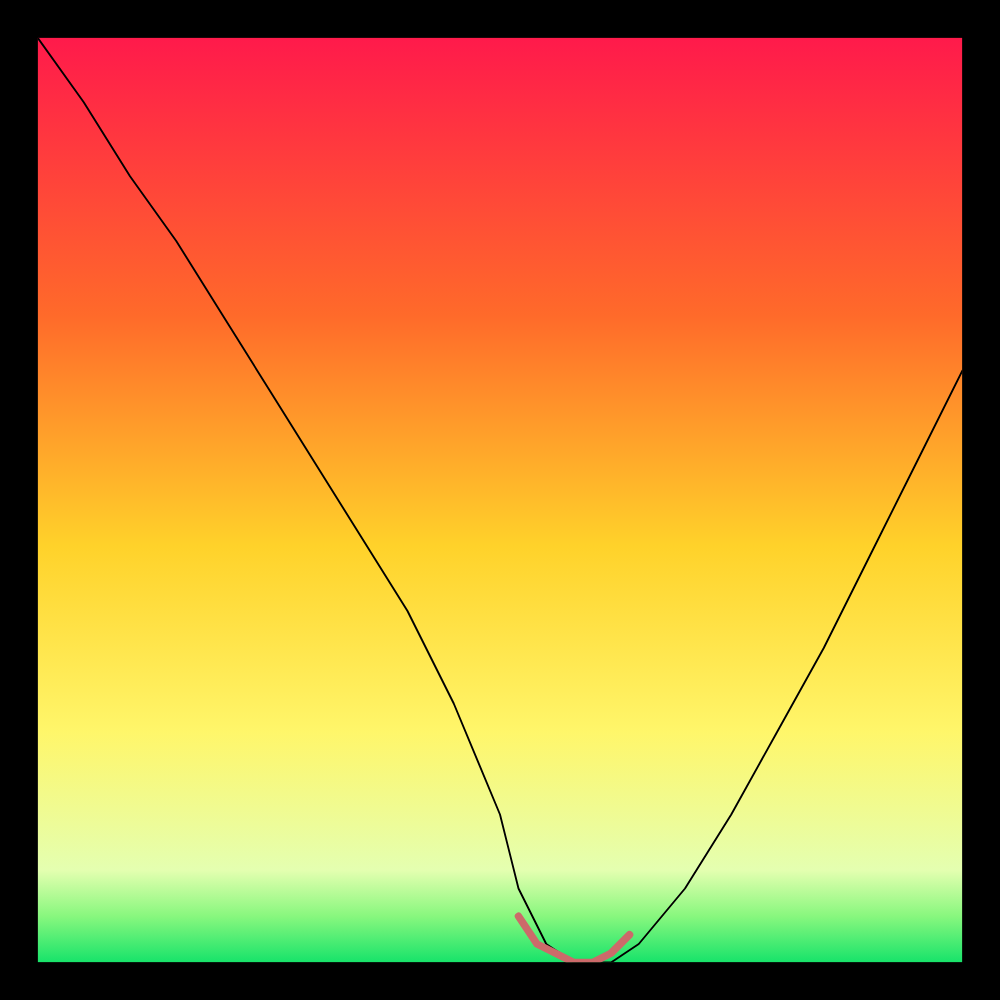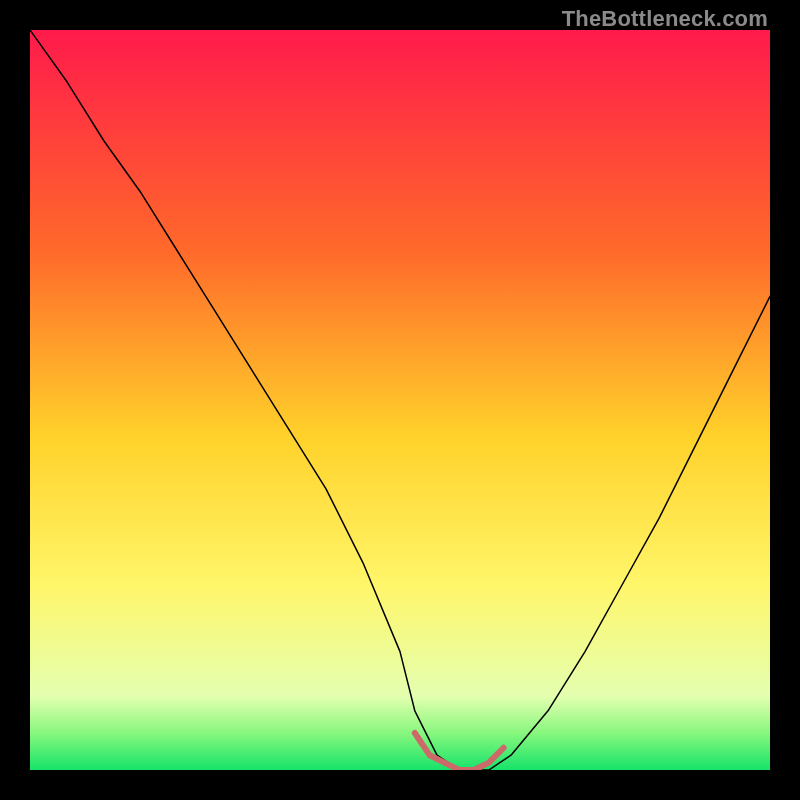--- a/index.html
+++ b/index.html
@@ -69,14 +69,13 @@
       </defs>
       <rect x="0" y="0" width="100" height="100" fill="url(#bg)"></rect>
     </svg>
 
     <svg class="curve" viewBox="0 0 100 100" preserveAspectRatio="none">
       <path fill="none" stroke-linecap="round" stroke-linejoin="round" vector-effect="non-scaling-stroke" d="M0.00 0.00 L5.00 7.00 L10.00 15.00 L15.00 22.00 L20.00 30.00 L25.00 38.00 L30.00 46.00 L35.00 54.00 L40.00 62.00 L45.00 72.00 L50.00 84.00 L52.00 92.00 L55.00 98.00 L58.00 100.00 L60.00 100.00 L62.00 100.00 L65.00 98.00 L70.00 92.00 L75.00 84.00 L80.00 75.00 L85.00 66.00 L90.00 56.00 L95.00 46.00 L100.00 36.00" stroke="#000000" stroke-width="1.5"></path>
       <path fill="none" stroke-linecap="round" stroke-linejoin="round" vector-effect="non-scaling-stroke" d="M52.00 95.00 L54.00 98.00 L56.00 99.00 L58.00 100.00 L60.00 100.00 L62.00 99.00 L64.00 97.00" stroke="#cc6a6a" stroke-width="6"></path>
     </svg>
   </div>
 
-  <div class="watermark">TheBottleneck.com</div>
 </div>
 
 </body></html>

